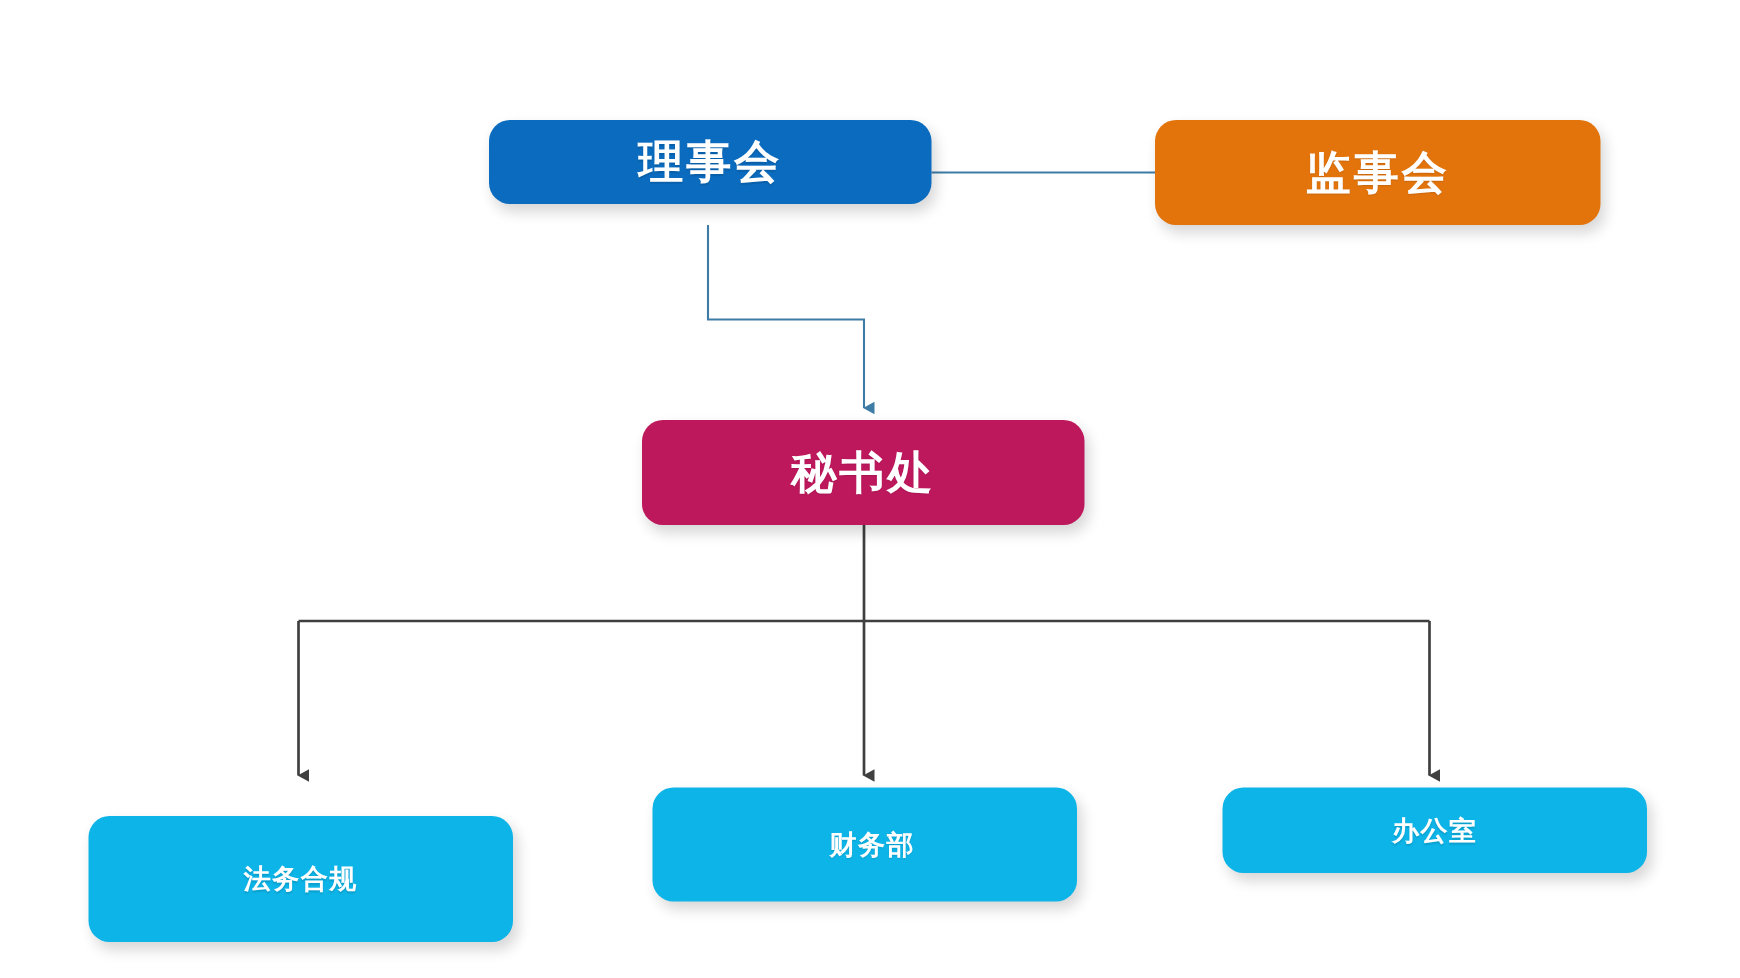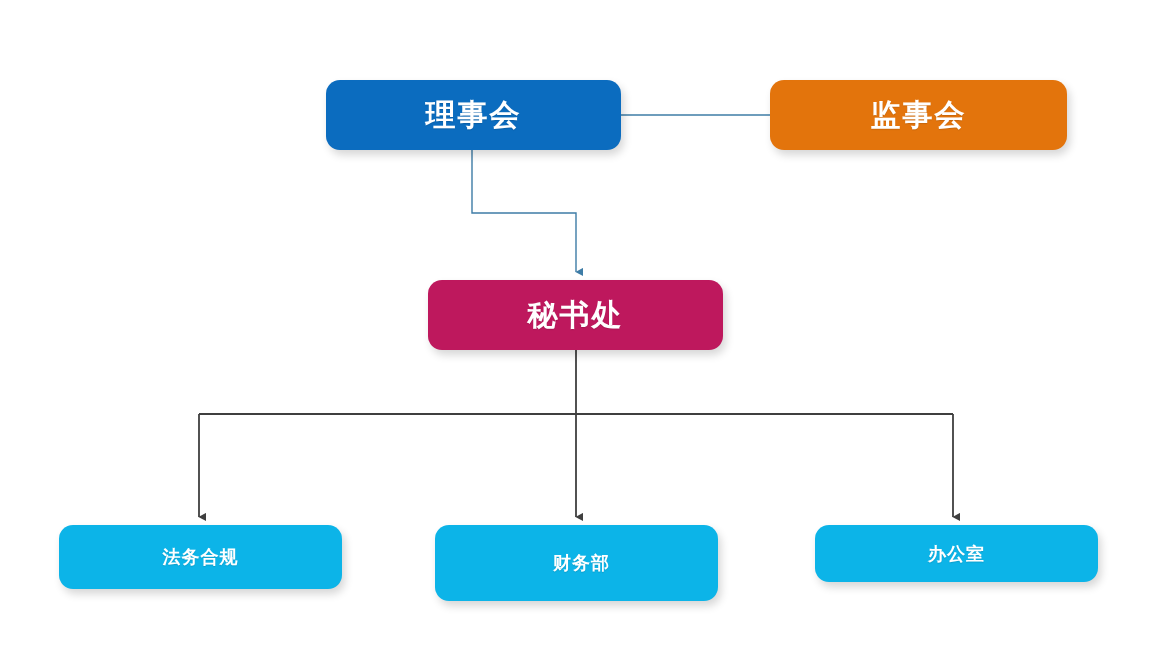--- a/index.html
+++ b/index.html
@@ -62,20 +62,20 @@
     <path d="M472,150 L472,213 L576,213 L576,272" fill="none" stroke="#3E7CA6" stroke-width="1.4" marker-end="url(#arrow-blue)"></path>
 
     <path d="M576,350 L576,414" fill="none" stroke="#3F3F3F" stroke-width="1.8"></path>
     <path d="M199,414 L953,414" fill="none" stroke="#3F3F3F" stroke-width="1.8"></path>
 
     <path d="M199,414 L199,517" fill="none" stroke="#3F3F3F" stroke-width="1.8" marker-end="url(#arrow-dark)"></path>
     <path d="M576,414 L576,517" fill="none" stroke="#3F3F3F" stroke-width="1.8" marker-end="url(#arrow-dark)"></path>
     <path d="M953,414 L953,517" fill="none" stroke="#3F3F3F" stroke-width="1.8" marker-end="url(#arrow-dark)"></path>
   </svg>
 
-  <div class="node node-l1" style="left: 326px; top: 80px; width: 295px; height: 70px; background: rgb(11, 108, 191); color: rgb(255, 255, 255);">理事会</div>
+  <div class="node node-l1" style="left: 326px; top: 80px; width: 295px; height: 56px; background: rgb(11, 108, 191); color: rgb(255, 255, 255);">理事会</div>
   <div class="node node-l1" style="left: 770px; top: 80px; width: 297px; height: 70px; background: rgb(227, 116, 12); color: rgb(255, 255, 255);">监事会</div>
   <div class="node node-l2" style="left: 428px; top: 280px; width: 295px; height: 70px; background: #be185d; color: rgb(255, 255, 255);">秘书处</div>
-  <div class="node node-l3" style="left: 59px; top: 525px; width: 283px; height: 64px; background: rgb(12, 180, 232); color: rgb(255, 255, 255);">法务合规</div>
+  <div class="node node-l3" style="left: 59px; top: 544px; width: 283px; height: 84px; background: rgb(12, 180, 232); color: rgb(255, 255, 255);">法务合规</div>
   <div class="node node-l3" style="left: 435px; top: 525px; width: 283px; height: 76px; background: rgb(12, 180, 232); color: rgb(255, 255, 255); padding-left: 10px;">财务部</div>
   <div class="node node-l3" style="left: 815px; top: 525px; width: 283px; height: 57px; background: rgb(12, 180, 232); color: rgb(255, 255, 255);">办公室</div>
 
 </div>
 
 </body></html>

